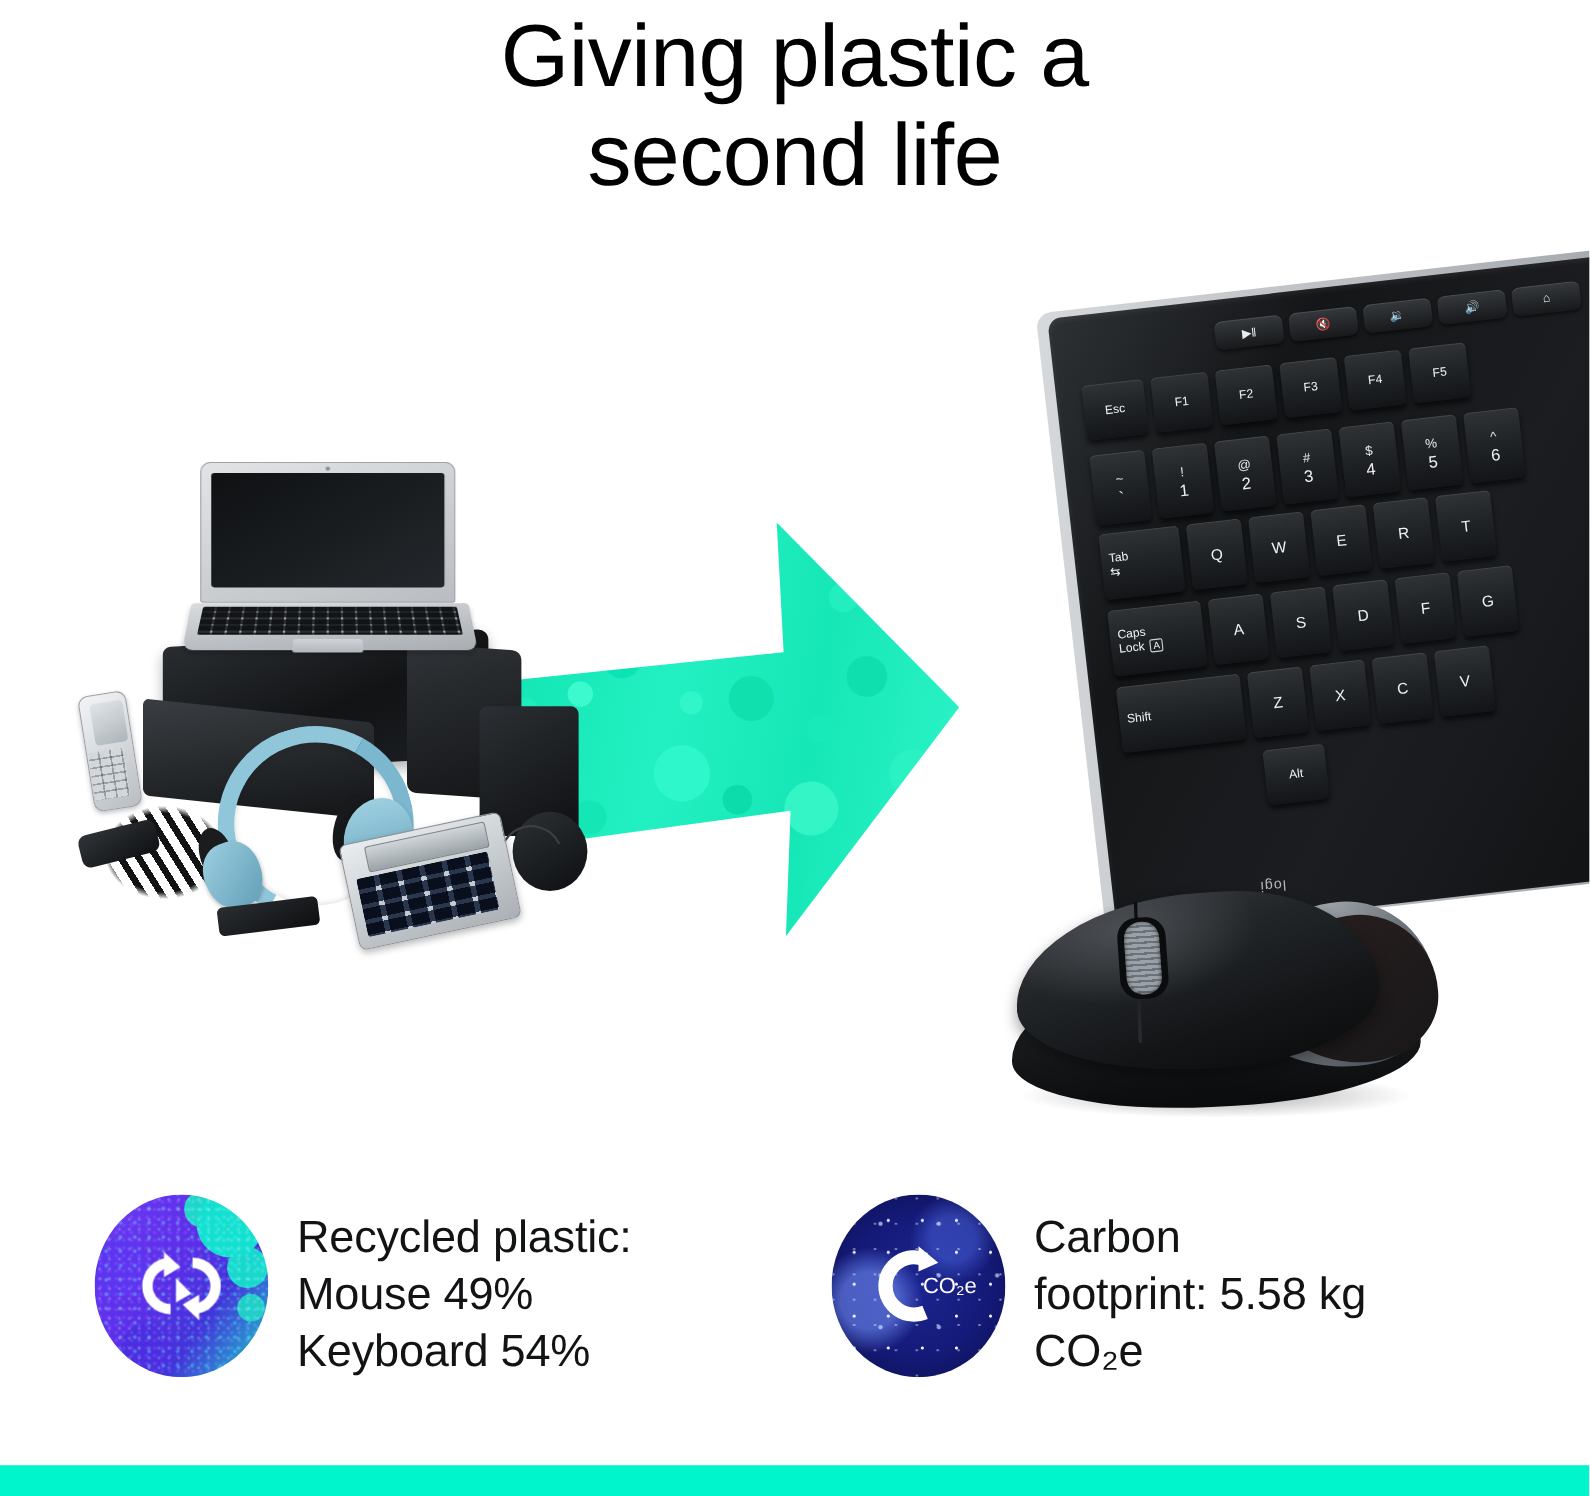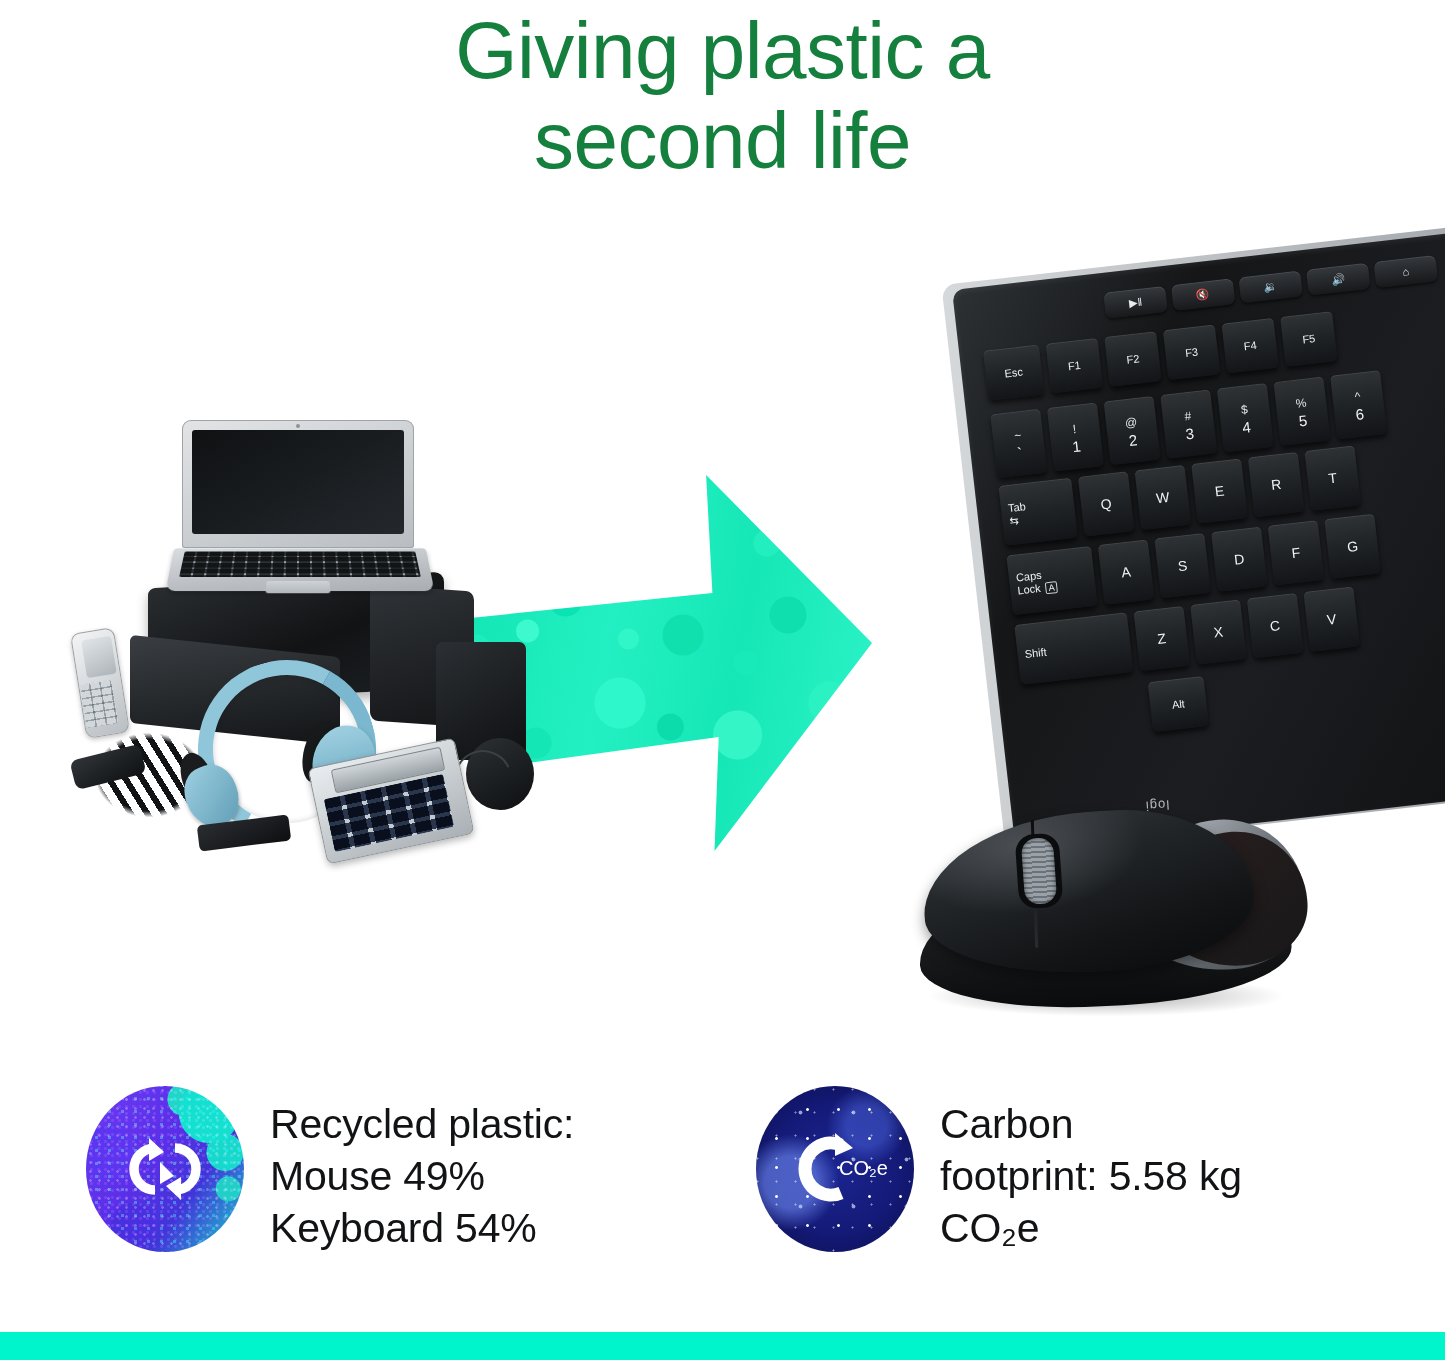--- a/index.html
+++ b/index.html
@@ -3,21 +3,21 @@
 <meta charset="utf-8">
 <style>
   html,body{margin:0;padding:0;background:#fff;}
   body{width:1445px;height:1360px;font-family:"Liberation Sans",sans-serif;
        -webkit-font-smoothing:antialiased;}
   .page{position:relative;width:1445px;height:1360px;background:#fff;overflow:hidden;}
 
   
   .title{position:absolute;top:6px;left:0;width:1445px;text-align:center;
     font-family:"Liberation Sans",sans-serif;font-weight:300;font-size:80px;
-    line-height:1.13;color:#15803d;letter-spacing:-0.5px;white-space:pre-line;}
+    line-height:1.13;color:#000000;letter-spacing:-0.5px;white-space:pre-line;}
 
   
   .hero{position:absolute;left:0;top:230px;width:1445px;height:840px;}
 
   
   .arrow-wrap{position:absolute;left:452px;top:225px;width:420px;height:400px;}
   .arrow-clip{position:absolute;inset:0;
     -webkit-clip-path:polygon(2% 41%,62% 34.5%,60.5% 5%,100% 47%,62.5% 99%,63.5% 70.5%,4% 79%);
     clip-path:polygon(2% 41%,62% 34.5%,60.5% 5%,100% 47%,62.5% 99%,63.5% 70.5%,4% 79%);
     background:

